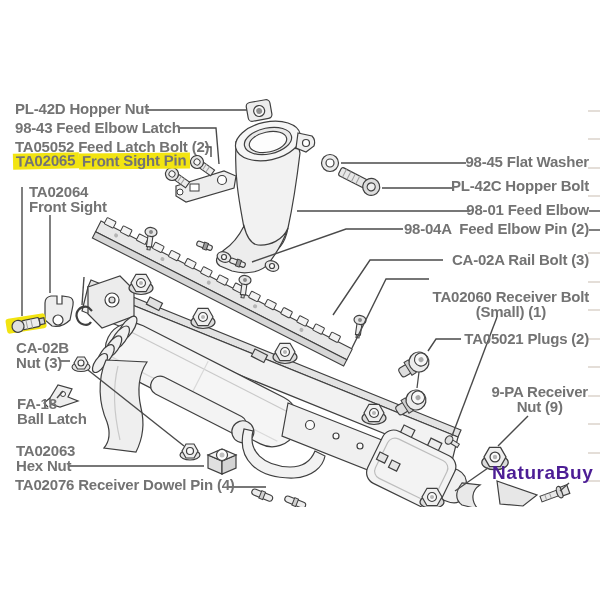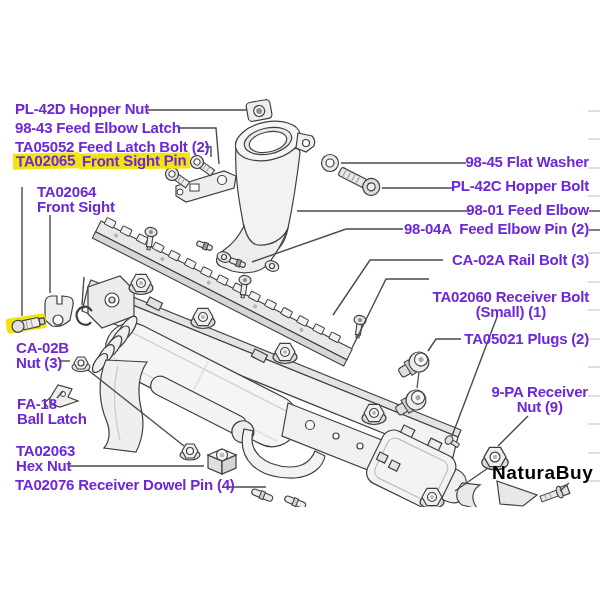--- a/index.html
+++ b/index.html
@@ -1,25 +1,25 @@
 <!DOCTYPE html>
 <html><head>
 <meta charset="utf-8">
 <style>
   html,body{margin:0;padding:0;background:#fff;}
   .stage{position:relative;width:600px;height:600px;background:#ffffff;overflow:hidden;
          font-family:"Liberation Sans",sans-serif;}
   svg{position:absolute;left:0;top:0;}
-  .lbl{position:absolute;font-size:15px;line-height:15px;font-weight:600;color:#6d28d9;
+  .lbl{position:absolute;font-size:15px;line-height:15px;font-weight:600;color:#737373;
        letter-spacing:-0.2px;z-index:3;}
   .lbl .ln{display:block;white-space:pre;}
   .lbl.r{text-align:center;}
   .hl .ln{display:inline-block;background:#f2e411;padding:0 4px 1px 3px;transform:rotate(-1.3deg);}
   .hl .ln:nth-child(2){transform:rotate(-0.6deg);margin-left:-4px;}
-  .wm{position:absolute;left:492px;top:462px;font-size:19px;font-weight:600;color:#000000;
+  .wm{position:absolute;left:492px;top:462px;font-size:19px;font-weight:600;color:#4c1d95;
       letter-spacing:0.6px;z-index:2;}
 </style>
 </head>
 <body>
 
 <div class="stage">
 
 <svg width="600" height="600" viewBox="0 0 600 600">
   <defs>
     <g id="fnut">
@@ -359,21 +359,21 @@
     </div>
 <div class="lbl" style="left:15px;top:120px">
   <span class="ln">98-43 Feed Elbow Latch</span>
     </div>
 <div class="lbl" style="left:15px;top:139px">
   <span class="ln">TA05052 Feed Latch Bolt (2)</span>
     </div>
 <div class="lbl hl" style="left:13px;top:153px">
   <span class="ln">TA02065</span>
   <span class="ln">Front Sight Pin</span></div>
-<div class="lbl" style="left:37px;top:184px">
+<div class="lbl" style="left:29px;top:184px">
   <span class="ln">TA02064</span>
   <span class="ln">Front Sight</span>
     </div>
 <div class="lbl" style="left:16px;top:340px">
   <span class="ln">CA-02B</span>
   <span class="ln">Nut (3)</span>
     </div>
 <div class="lbl" style="left:17px;top:396px">
   <span class="ln">FA-18</span>
   <span class="ln">Ball Latch</span>

